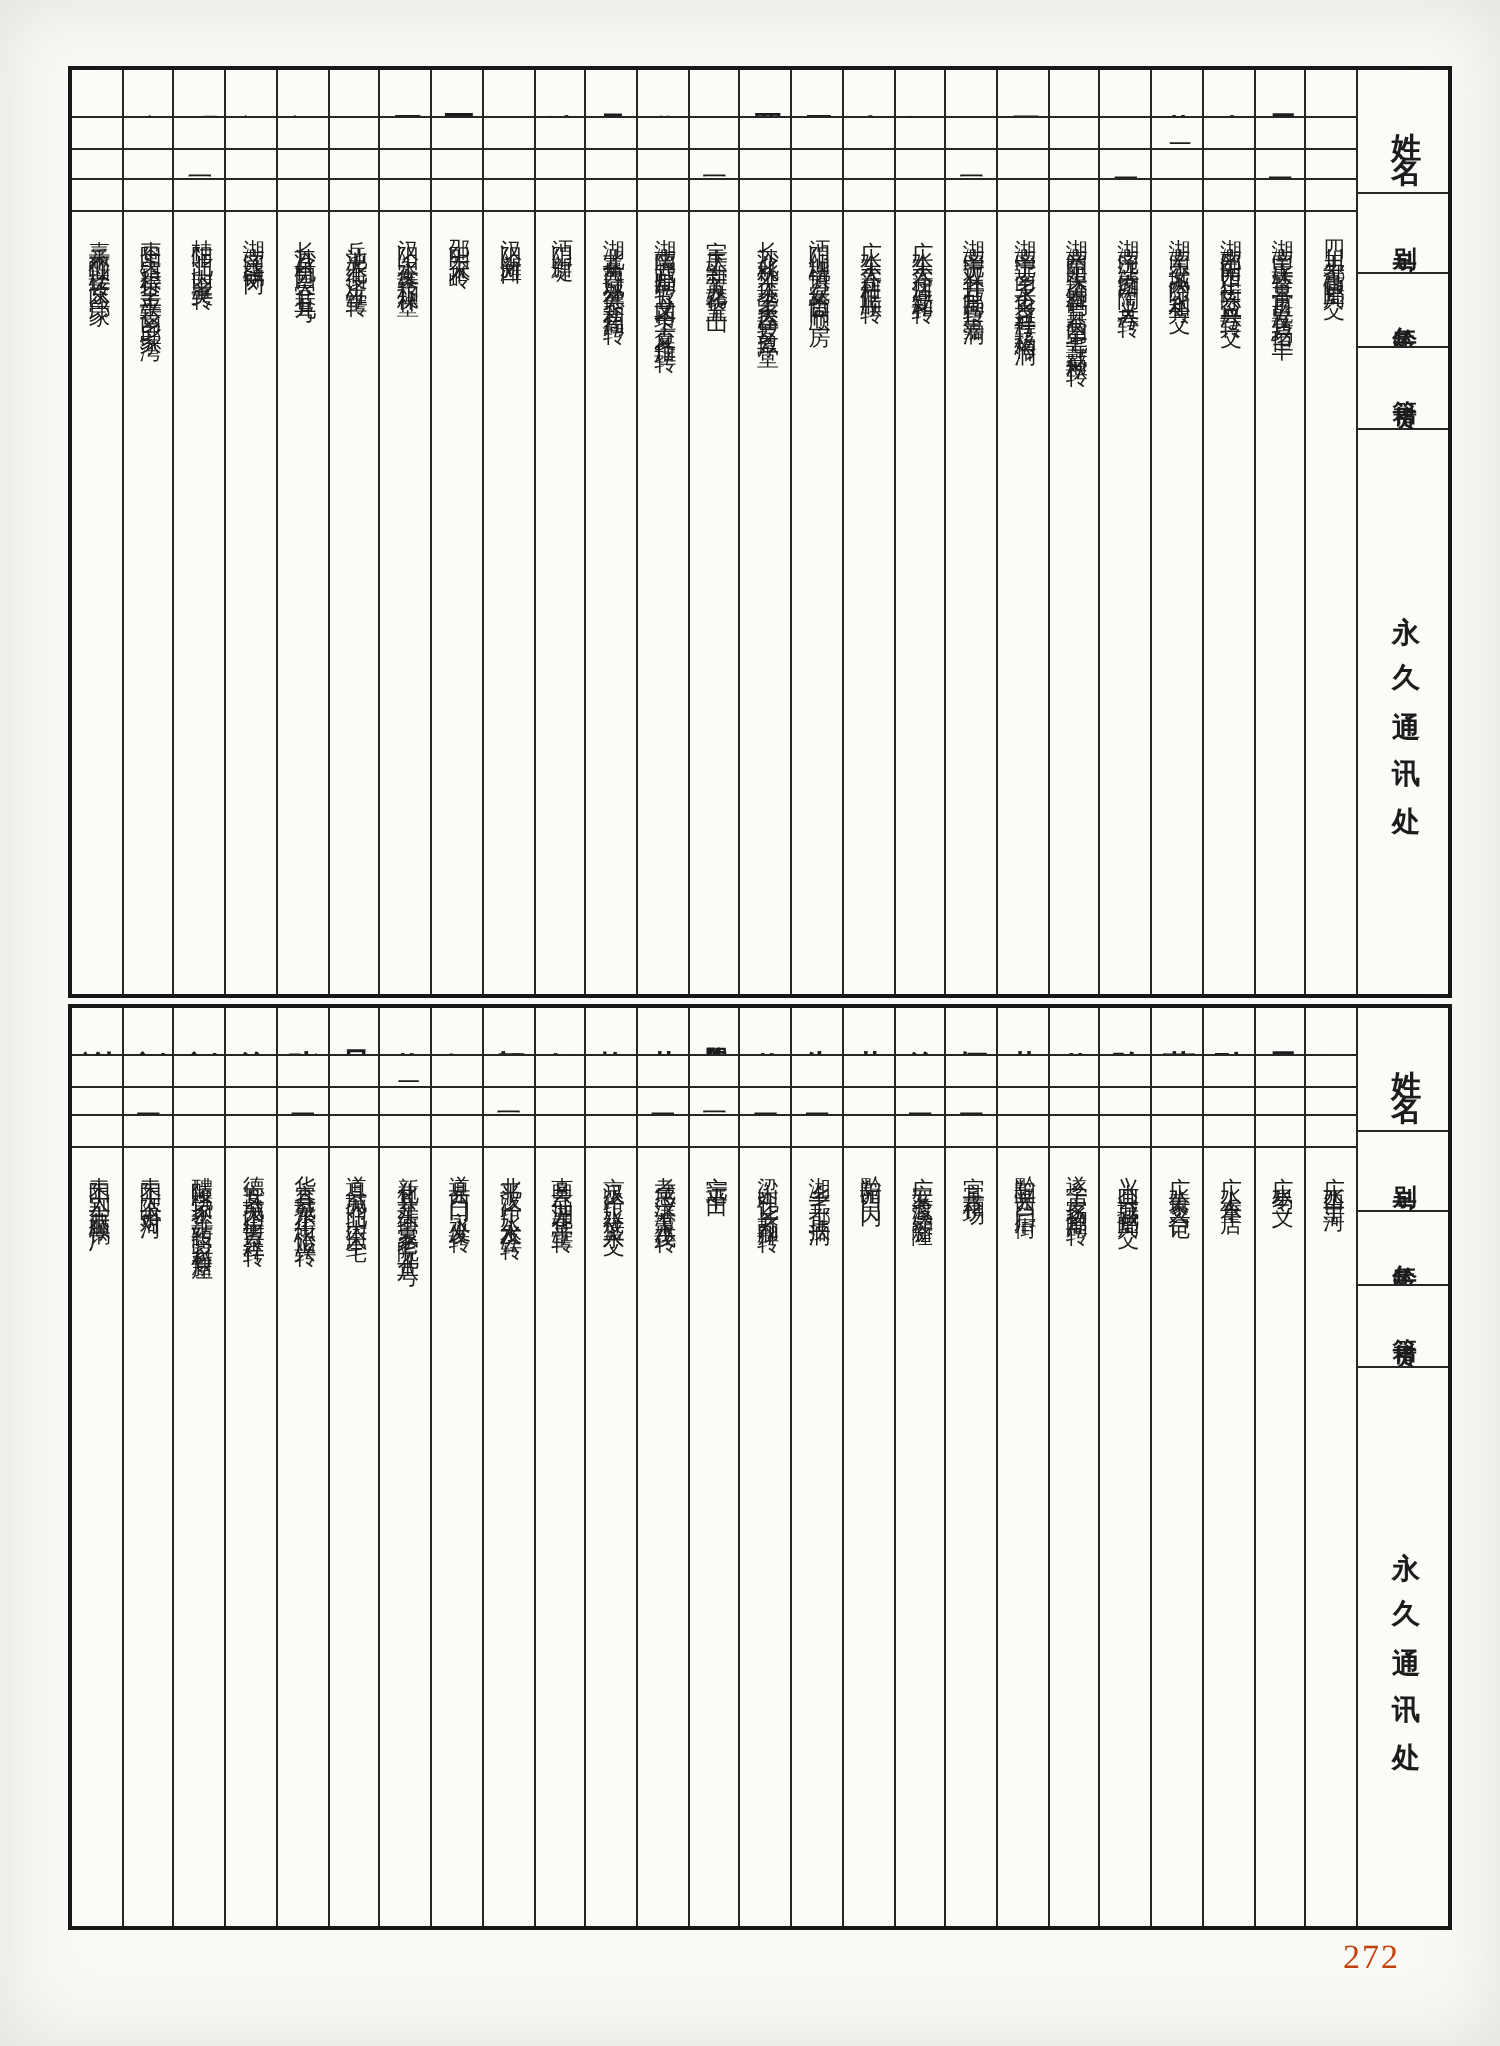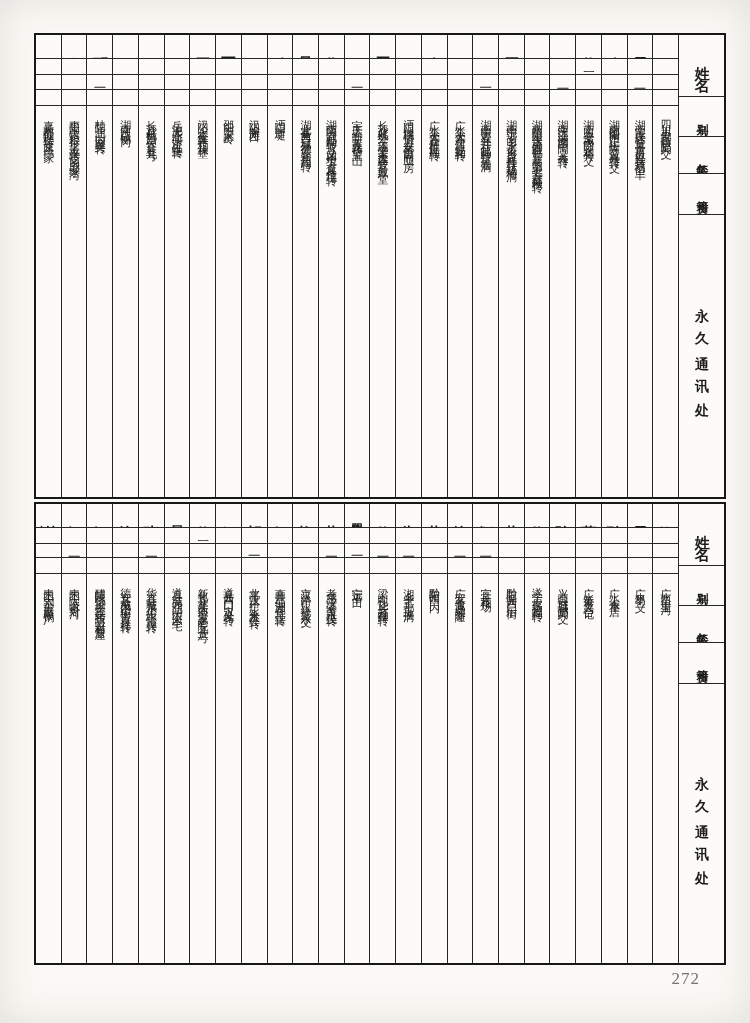--- a/index.html
+++ b/index.html
@@ -63,21 +63,21 @@
   .col.header .vtxt{font-weight:bold;}
   .col.header .c-name .vtxt{font-size:15px;letter-spacing:12px;}
   .col.header .c-alias .vtxt{font-size:12px;letter-spacing:3px;}
   .col.header .c-age .vtxt{font-size:12px;letter-spacing:2px;}
   .col.header .c-native .vtxt{font-size:12px;letter-spacing:3px;}
   .col.header .c-addr{align-items:center;padding-top:0;}
   .col.header .c-addr .vtxt{font-size:14px;letter-spacing:24px;height:auto;max-height:none;}
 
   .page-number{
     position:absolute;right:50px;top:969px;
-    font-size:17px;letter-spacing:1px;color:#737373;
+    font-size:17px;letter-spacing:1px;color:#c2410c;
     font-family:"Liberation Serif","DejaVu Serif",serif;
   }
 </style>
 </head>
 <body>
 
 <div class="page">
   <div class="vtable t-top" id="table-0">
       <div class="col header">
         <div class="cell c-name">

